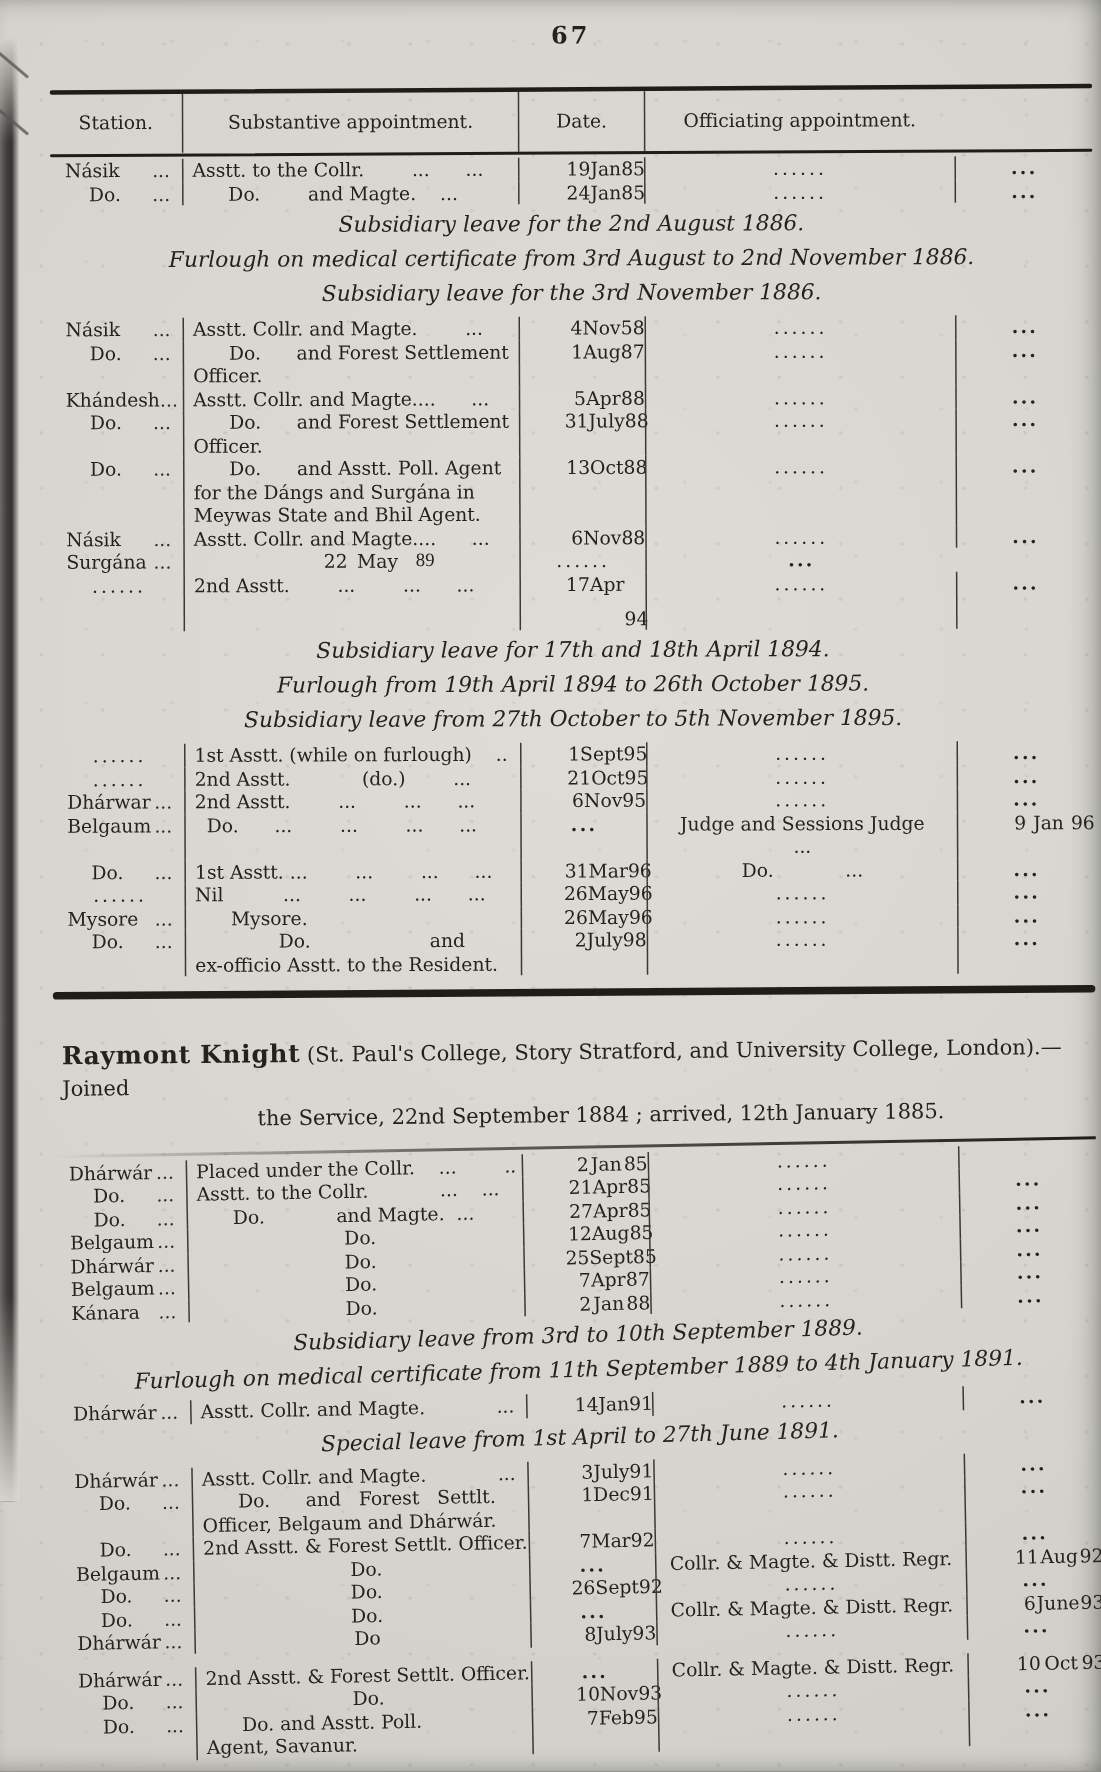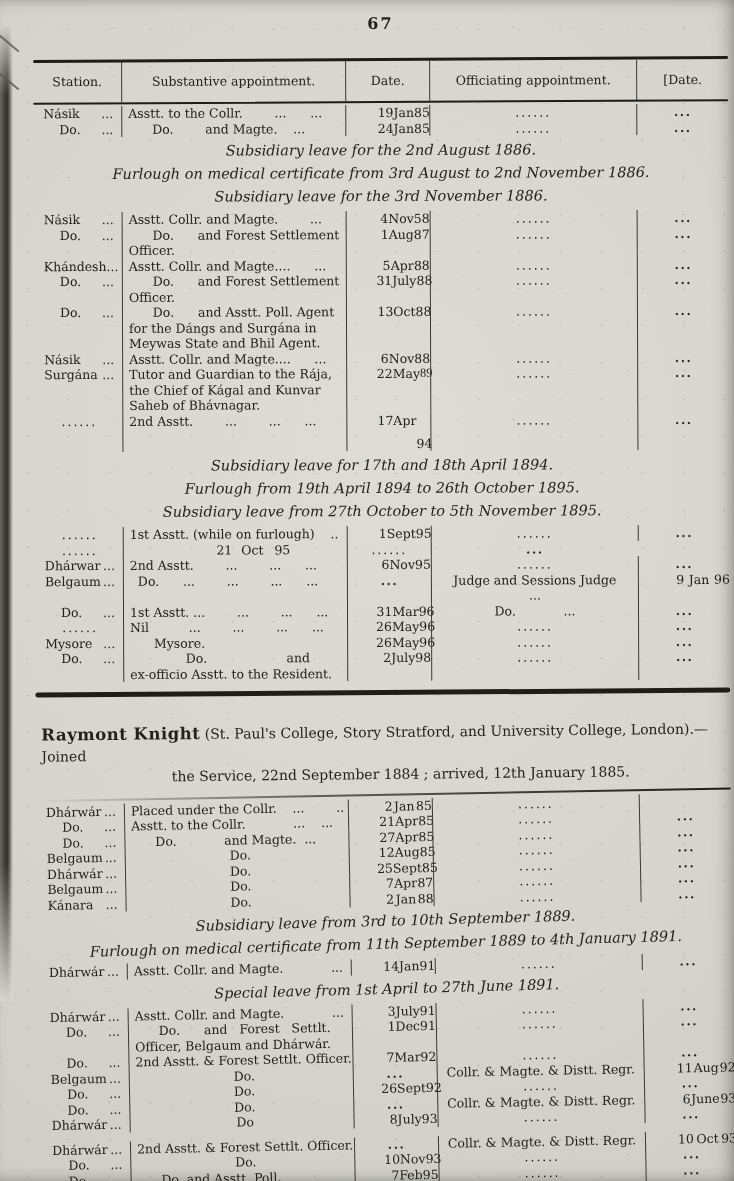--- a/index.html
+++ b/index.html
@@ -87,21 +87,20 @@
   <div class="content">
     <div class="pageno">67</div>
 
     <div class="rule top"></div>
 
     <div class="thead grid5">
       <div class="th">Station.</div>
       <div class="th">Substantive appointment.</div>
       <div class="th">Date.</div>
       <div class="th">Officiating appointment.</div>
-      <div class="th">[Date.</div>
     </div>
 
     <div class="rule thin"></div>
 
     <div id="s1">
         <div class="tblock">
           <div class="trow grid5">
             <div class="c c-station">
               <span class="stname">Násik</span>
               <span class="sdots">...</span>
@@ -252,25 +251,20 @@
             <div class="c c-off dots6">......</div>
             <div class="c c-odate ctr">
               <span class="dots3">...</span>
             </div>
           </div>
           <div class="trow grid5">
             <div class="c c-station">
               <span class="stname">Surgána</span>
               <span class="sdots">...</span>
             </div>
-            <div class="c c-appt">
-              <div class="aline">Tutor and Guardian to the Rája,</div>
-              <div class="aline">the Chief of Kágal and Kunvar</div>
-              <div class="aline">Saheb of Bhávnagar.</div>
-            </div>
             <div class="c c-date">
               <span class="dd" style="width: 20px;">22</span>
               <span class="dm" style="width: 40px;">May</span>
               <span class="dy" style="width: 18px; font-family: Liberation Serif, serif;">89</span>
             </div>
             <div class="c c-off dots6">......</div>
             <div class="c c-odate ctr">
               <span class="dots3">...</span>
             </div>
           </div>
@@ -310,20 +304,23 @@
             </div>
             <div class="c c-off dots6">......</div>
             <div class="c c-odate ctr">
               <span class="dots3">...</span>
             </div>
           </div>
           <div class="trow grid5">
             <div class="c c-station ctr">
               <span class="dots6">......</span>
             </div>
+            <div class="c c-appt">
+              <div class="aline">2nd Asstt.            (do.)        ...</div>
+            </div>
             <div class="c c-date">
               <span class="dd" style="width: 20px;">21</span>
               <span class="dm" style="width: 40px;">Oct</span>
               <span class="dy" style="width: 18px;">95</span>
             </div>
             <div class="c c-off dots6">......</div>
             <div class="c c-odate ctr">
               <span class="dots3">...</span>
             </div>
           </div>

